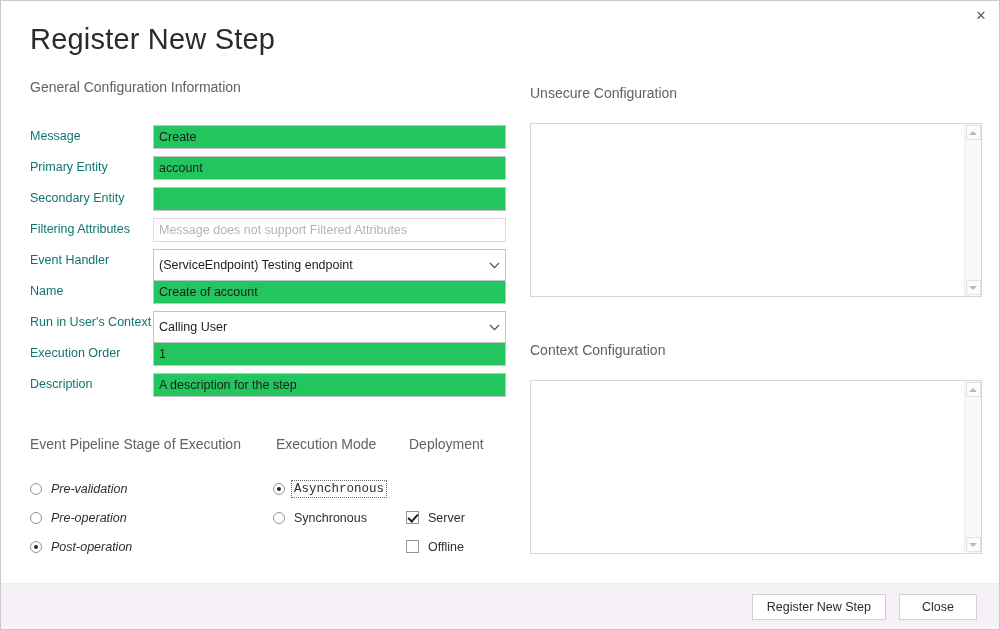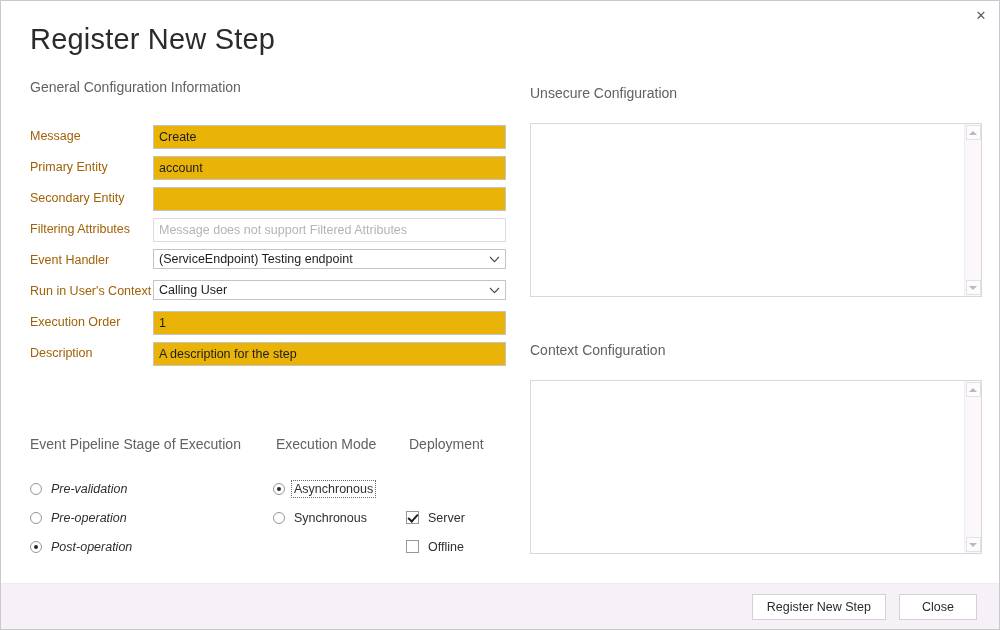--- a/index.html
+++ b/index.html
@@ -74,51 +74,51 @@
   }
   .form-row {
     position: relative;
     height: 31px;
   }
   .form-label {
     position: absolute;
     left: 0;
     top: 4px;
     font-size: 12.5px;
-    color: #a16207;
+    color: #0f766e;
     white-space: nowrap;
   }
   .field {
     position: absolute;
     left: 123px;
     top: 0;
     width: 353px;
     height: 24px;
     box-sizing: border-box;
     border: 1px solid #c4c4c8;
-    background: #eab308;
+    background: #22c55e;
     font-size: 12.5px;
     color: #1d1d20;
     padding: 0 0 0 5px;
     line-height: 22px;
     font-family: "Liberation Sans", sans-serif;
     outline: none;
   }
   .field.disabled {
     border-color: #dcdcdf;
     color: #000000;
     background: #ffffff;
   }
   .field::placeholder { color: #b4b4b8; opacity: 1; }
   .combo {
     position: absolute;
     left: 123px;
     top: 0;
     width: 353px;
-    height: 20px;
+    height: 32px;
     box-sizing: border-box;
     border: 1px solid #c4c4c8;
     background: #ffffff;
     display: flex;
     align-items: center;
     cursor: default;
   }
   .combo-value {
     flex: 1;
     font-size: 12.5px;
@@ -161,20 +161,21 @@
   }
   .opt-label {
     font-size: 12.5px;
     color: #2f2f33;
     margin-left: 7px;
     padding: 1px 2px;
   }
   .opt-label.focused {
     outline: 1px dotted #6a6a6e;
     outline-offset: 0px;
+    font-family: Liberation Mono, monospace;
   }
 
   .radio {
     width: 12px;
     height: 12px;
     border-radius: 50%;
     border: 1px solid #96969b;
     box-sizing: border-box;
     background: #ffffff;
     position: relative;
@@ -338,20 +339,24 @@
       <div class="combo">
         <span class="combo-value">(ServiceEndpoint) Testing endpoint</span>
         <span class="combo-arrow">
           <svg width="11" height="7" viewBox="0 0 11 7">
               <path d="M1 1 L5.5 5.6 L10 1" fill="none" stroke="#4a4a4f" stroke-width="1.1"></path>
             </svg>
         </span>
       </div>
     </div>
 
+    <div class="form-row">
+      <div class="form-label">Name</div>
+      <input class="field" type="text" value="Create of account" style="">
+    </div>
 
     <div class="form-row">
       <div class="form-label">Run in User's Context</div>
       <div class="combo">
         <span class="combo-value">Calling User</span>
         <span class="combo-arrow">
           <svg width="11" height="7" viewBox="0 0 11 7">
               <path d="M1 1 L5.5 5.6 L10 1" fill="none" stroke="#4a4a4f" stroke-width="1.1"></path>
             </svg>
         </span>

